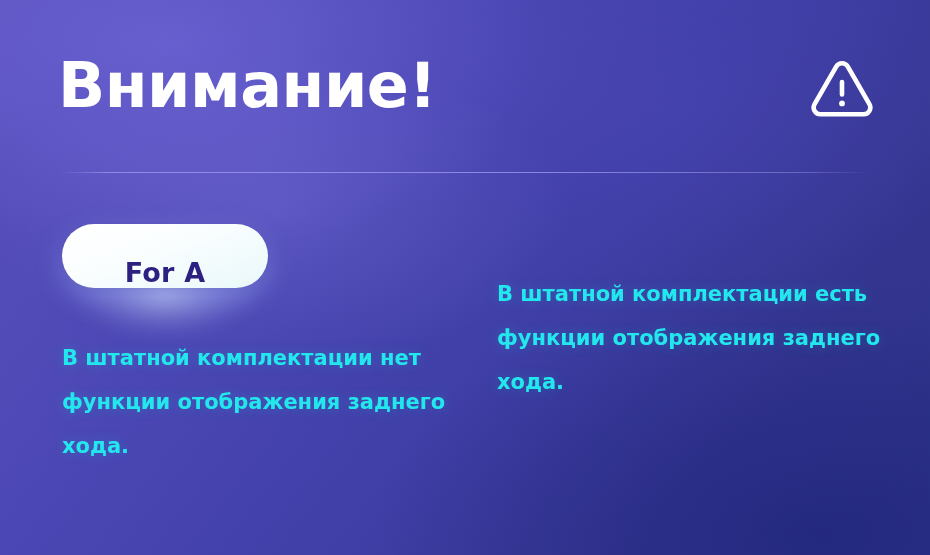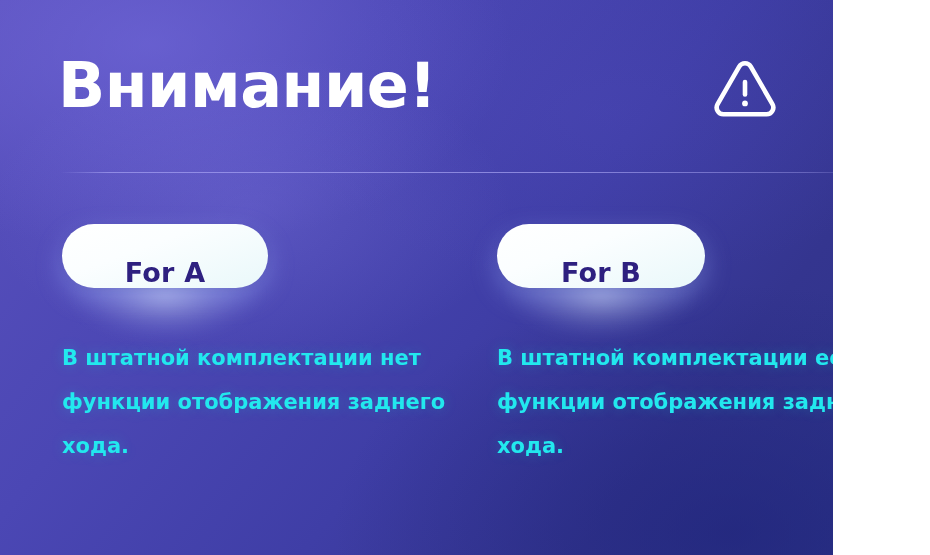--- a/index.html
+++ b/index.html
@@ -6,21 +6,21 @@
   * { margin:0; padding:0; box-sizing:border-box; }
 
   html, body {
     width:930px; height:555px;
     overflow:hidden;
     font-family:"DejaVu Sans", sans-serif;
   }
 
   .slide {
     position:relative;
-    width:833px; height:555px;
+    width:930px; height:555px;
     overflow:hidden;
     background:
       radial-gradient(ellipse 70% 60% at 18% 8%, rgba(120,110,225,0.55) 0%, rgba(120,110,225,0.0) 62%),
       radial-gradient(ellipse 80% 75% at 88% 96%, rgba(28,34,120,0.60) 0%, rgba(28,34,120,0.0) 60%),
       linear-gradient(128deg, #5a51bd 0%, #4b47b4 32%, #3f3ea6 58%, #34358f 80%, #2e3489 100%);
   }
 
   
   .sheen {
     position:absolute; inset:0;
@@ -139,22 +139,16 @@
     <div class="pill-wrap">
       <div class="pill-glow"></div>
       <div class="pill pill-a">
         <span class="pill-label">For A</span>
       </div>
     </div>
     <div class="body-text">В штатной комплектации нет функции отображения заднего хода.</div>
   </div>
 
   <div class="col col-b">
-    <div class="pill-wrap">
-      <div class="pill-glow"></div>
-      <div class="pill pill-b">
-        <span class="pill-label">For B</span>
-      </div>
-    </div>
     <div class="body-text">В штатной комплектации есть функции отображения заднего хода.</div>
   </div>
 
 </div>
 
 </body></html>

